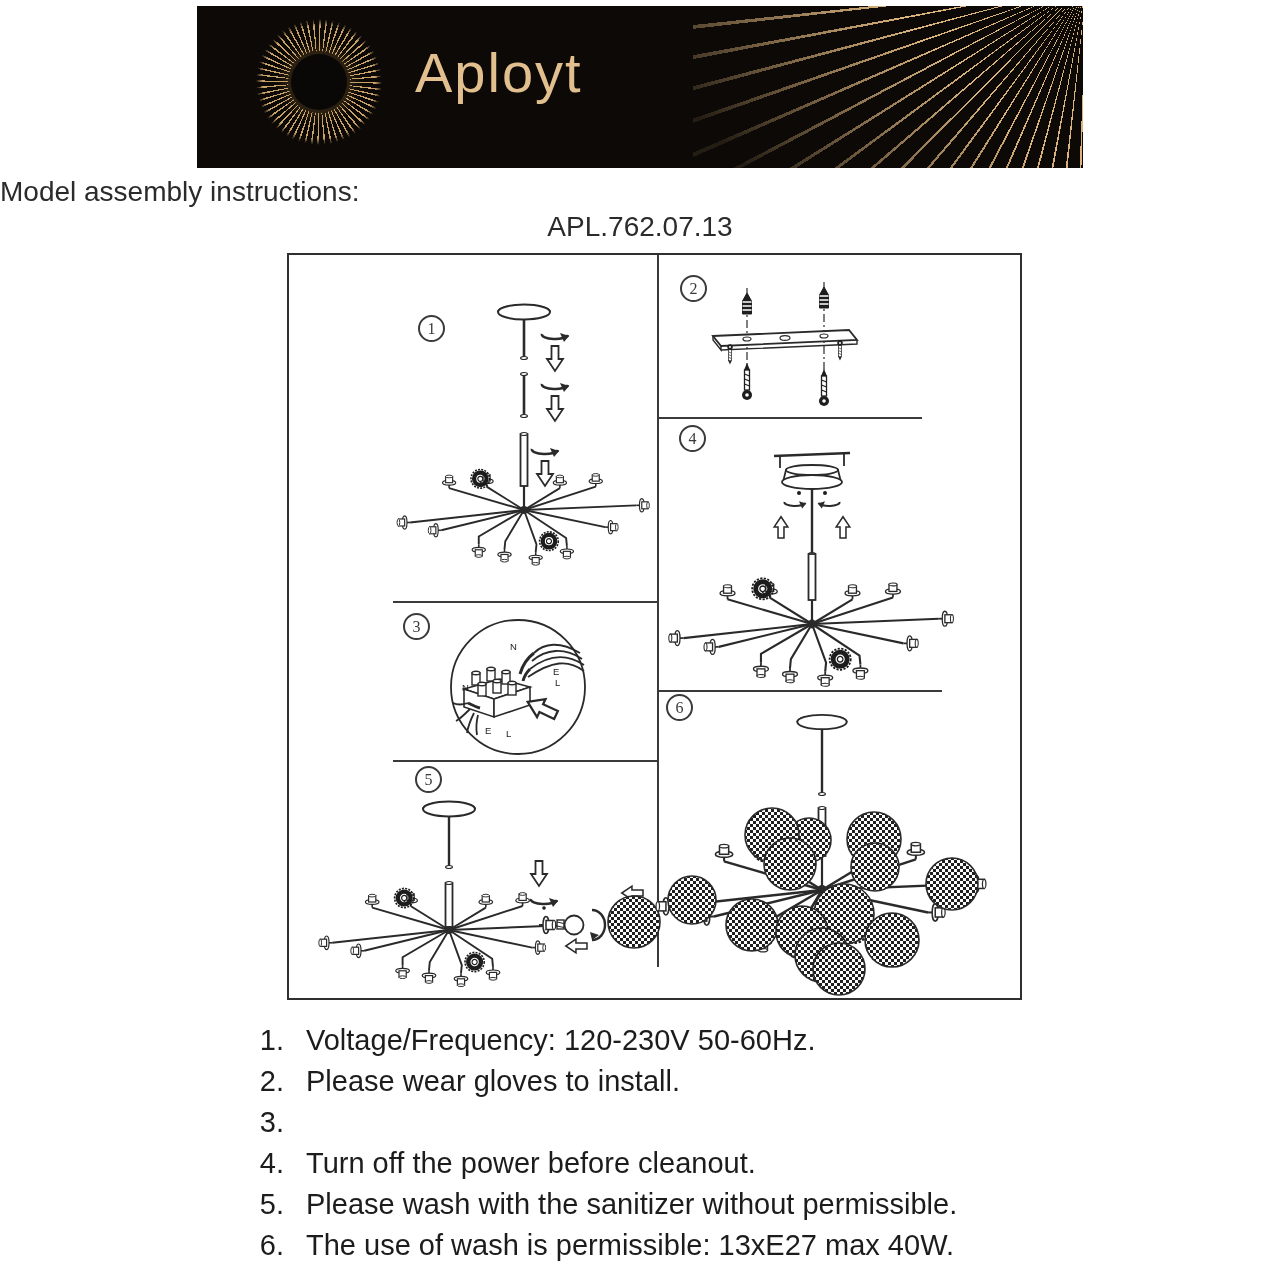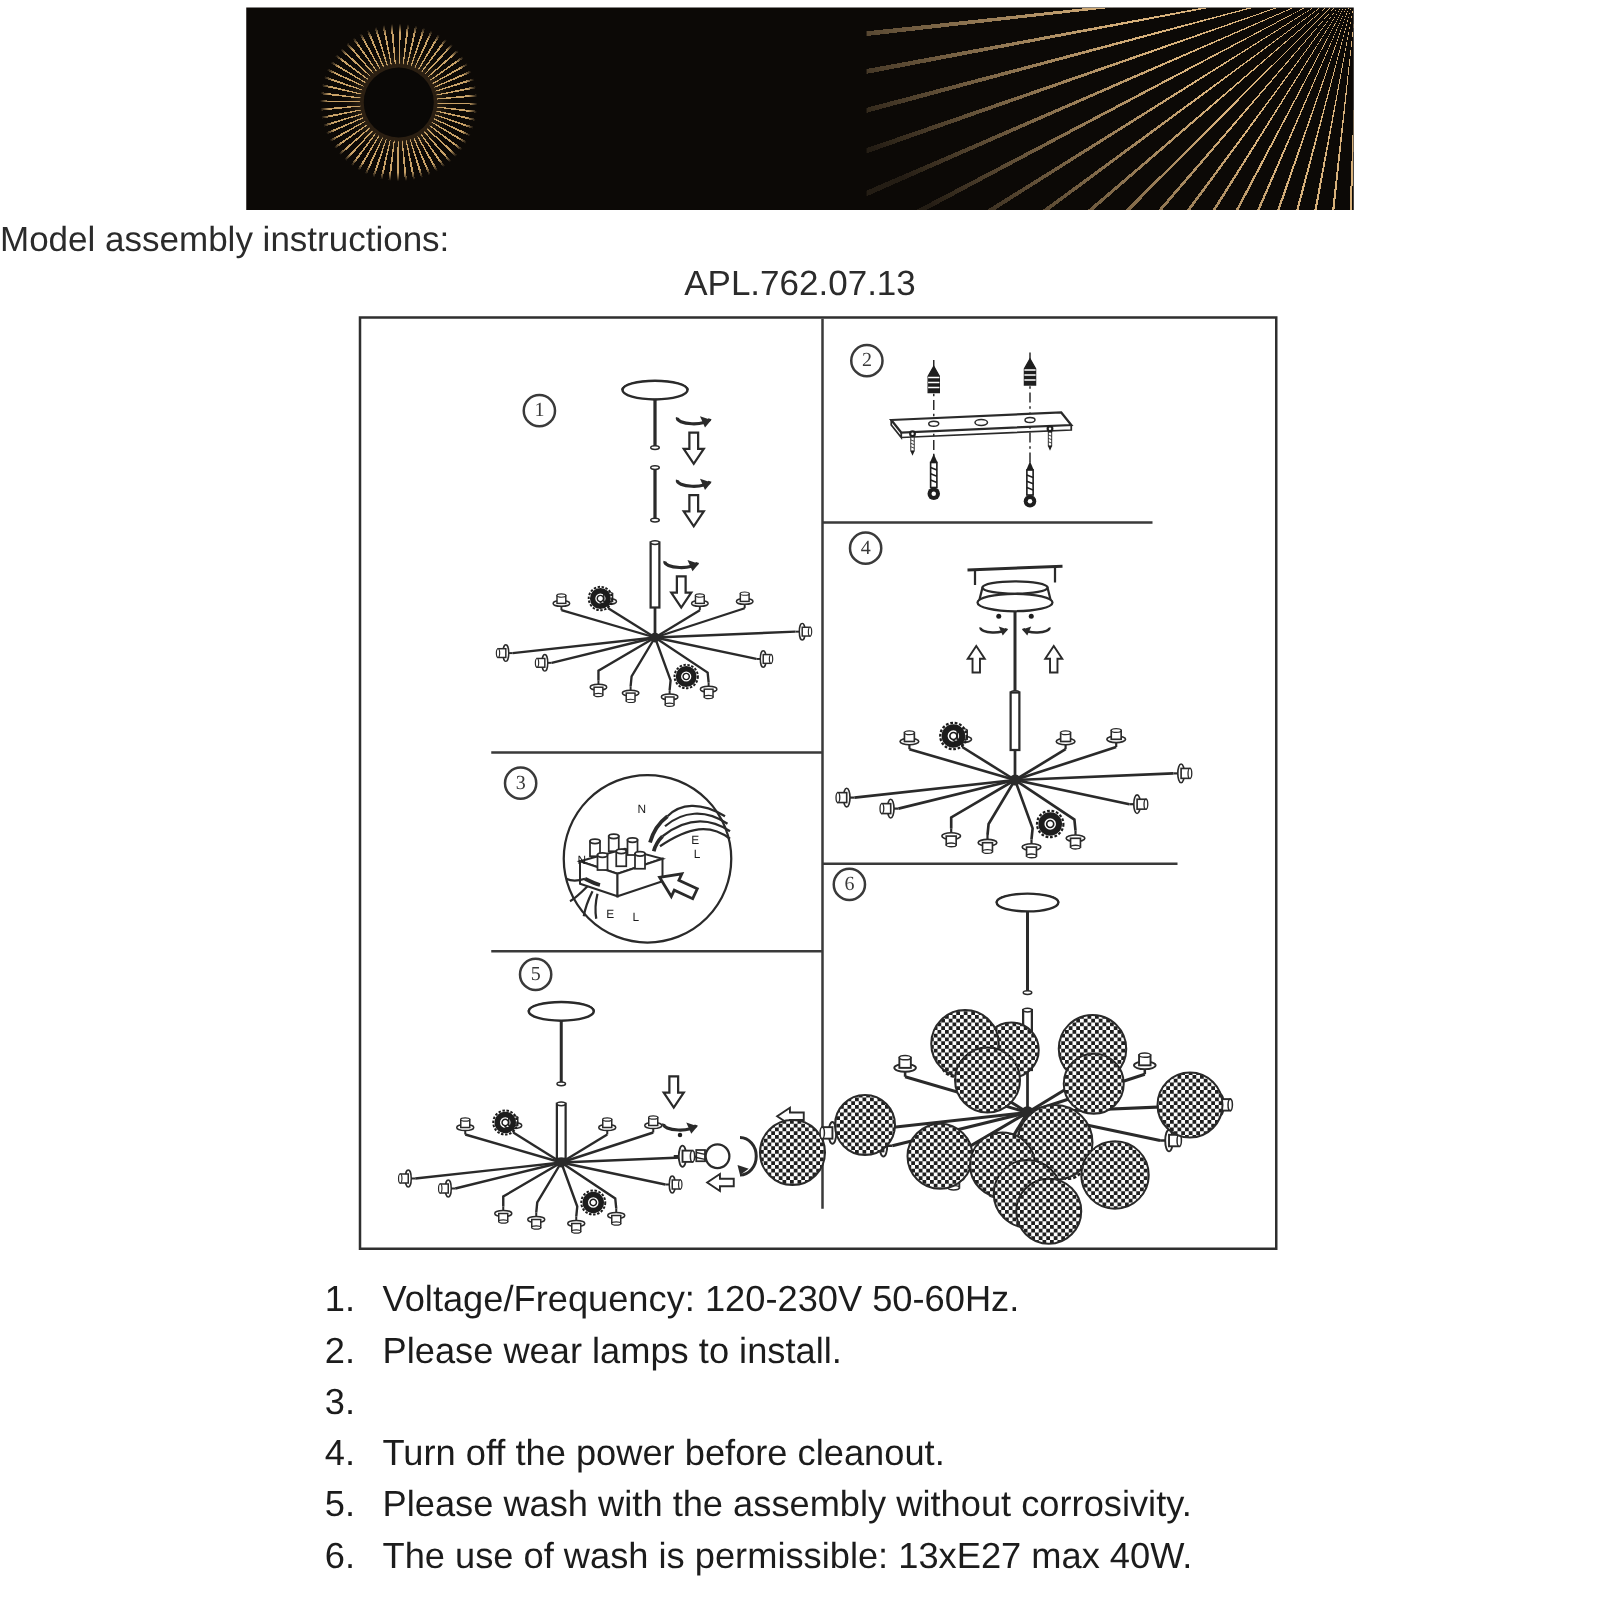--- a/index.html
+++ b/index.html
@@ -44,20 +44,21 @@
   .note .num{width:34px;text-align:right;margin-right:22px;}
 </style>
 </head>
 <body>
 
 <div class="page">
 
   <div class="banner">
     <div class="sunburst"></div>
     <div class="sunburst-core"></div>
+    <div class="brand">Aployt</div>
     <div class="rays"></div>
   </div>
 
   <div class="doc-title">Model assembly instructions:</div>
   <div class="doc-model">APL.762.07.13</div>
 
   <div class="diagram">
     <div class="vdiv"></div>
     <div class="hdiv l1"></div>
     <div class="hdiv l2"></div>
@@ -304,32 +305,32 @@
     <span class="stepnum" style="left:377px;top:439px">6</span>
   </div>
 
   <div class="notes">
     <div class="note">
       <span class="num">1.</span>
       <span class="txt">Voltage/Frequency: 120-230V 50-60Hz.</span>
     </div>
     <div class="note">
       <span class="num">2.</span>
-      <span class="txt">Please wear lamps to install.</span>
+      <span class="txt">Please wear gloves to install.</span>
     </div>
     <div class="note">
       <span class="num">3.</span>
     </div>
     <div class="note">
       <span class="num">4.</span>
       <span class="txt">Turn off the power before cleanout.</span>
     </div>
     <div class="note">
       <span class="num">5.</span>
-      <span class="txt">Please wash with the assembly without corrosivity.</span>
+      <span class="txt">Please wash with the sanitizer without permissible.</span>
     </div>
     <div class="note">
       <span class="num">6.</span>
       <span class="txt">The use of wash is permissible: 13xE27 max 40W.</span>
     </div>
   </div>
 
 </div>
 
 </body></html>

